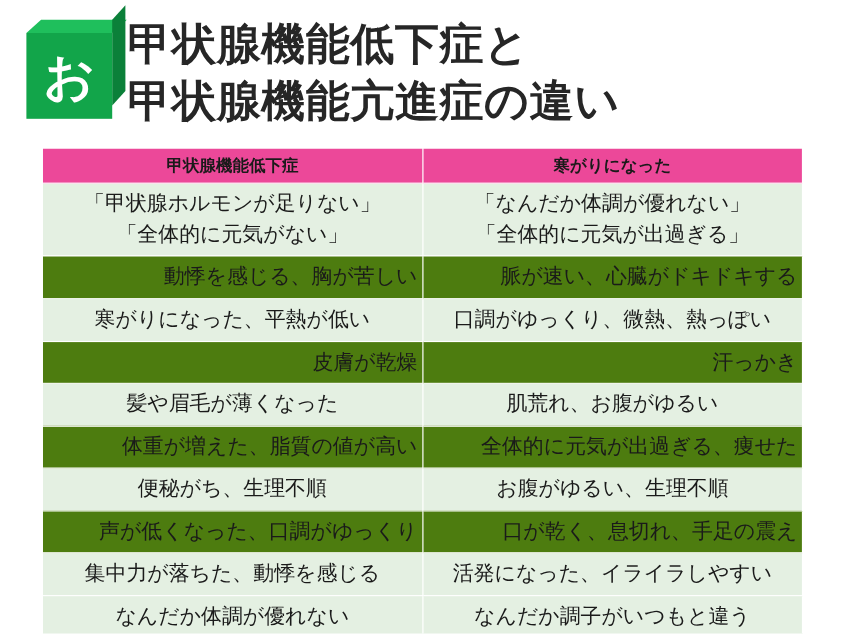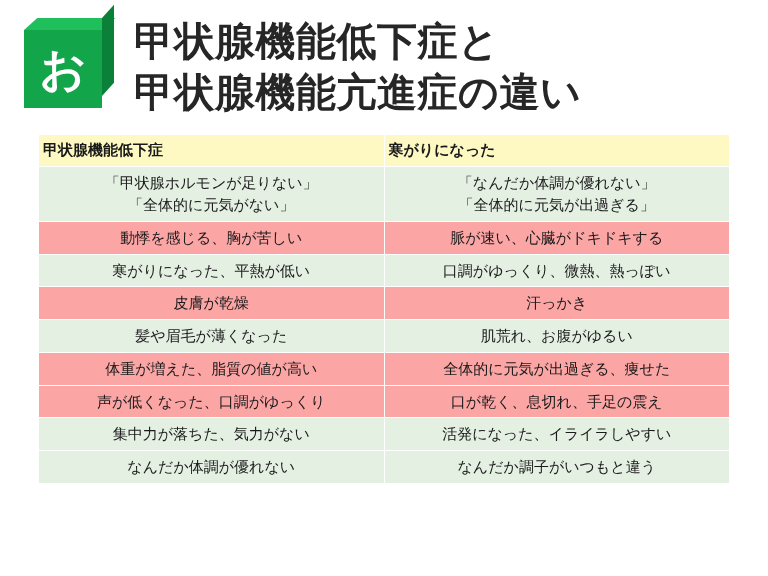--- a/index.html
+++ b/index.html
@@ -62,21 +62,20 @@
     position: absolute;
     left: 78px;
     top: 0;
     width: 12px;
     height: 78px;
     background: #0b8039;
     transform: skewY(-48deg);
     transform-origin: top left;
   }
   .title {
-    margin-left: 18px;
     color: #262626;
     font-size: 40px;
     font-weight: bold;
     line-height: 1.28;
     letter-spacing: 0.5px;
     padding-top: 2px;
   }
   .title-line {
     display: block;
     white-space: nowrap;
@@ -85,42 +84,43 @@
   
   .table-wrap {
     margin: 16px 38px 0 38px;
   }
   table.compare {
     width: 692px;
     border-collapse: collapse;
     table-layout: fixed;
   }
   table.compare th {
-    background: #fef9c3;
+    background: #ec4899;
     color: #1a1a1a;
     font-size: 15px;
     font-weight: bold;
     padding: 6px 4px;
-    text-align: left;
+    text-align: center;
     border: 1px solid #ffffff;
   }
   table.compare td {
-    font-size: 15px;
+    font-size: 19px;
     color: #1a1a1a;
     text-align: center;
     padding: 5px 4px;
     border: 1px solid #ffffff;
     line-height: 1.45;
     vertical-align: middle;
   }
   tr.row-odd td {
     background: #e4f0e2;
   }
   tr.row-even td {
-    background: #fca5a5;
+    background: #4d7c0f;
+    text-align: right;
   }
   td .sub-line {
     display: block;
   }
 </style>
 </head>
 <body>
 
 <div class="page">
 
@@ -168,26 +168,30 @@
           <td>汗っかき</td>
         </tr>
         <tr class="row-odd">
           <td>髪や眉毛が薄くなった</td>
           <td>肌荒れ、お腹がゆるい</td>
         </tr>
         <tr class="row-even">
           <td>体重が増えた、脂質の値が高い</td>
           <td>全体的に元気が出過ぎる、痩せた</td>
         </tr>
+        <tr class="row-odd">
+          <td>便秘がち、生理不順</td>
+          <td>お腹がゆるい、生理不順</td>
+        </tr>
         <tr class="row-even">
           <td>声が低くなった、口調がゆっくり</td>
           <td>口が乾く、息切れ、手足の震え</td>
         </tr>
         <tr class="row-odd">
-          <td>集中力が落ちた、気力がない</td>
+          <td>集中力が落ちた、動悸を感じる</td>
           <td>活発になった、イライラしやすい</td>
         </tr>
         <tr class="row-odd">
           <td>なんだか体調が優れない</td>
           <td>なんだか調子がいつもと違う</td>
         </tr>
       </tbody>
     </table>
   </div>
 

